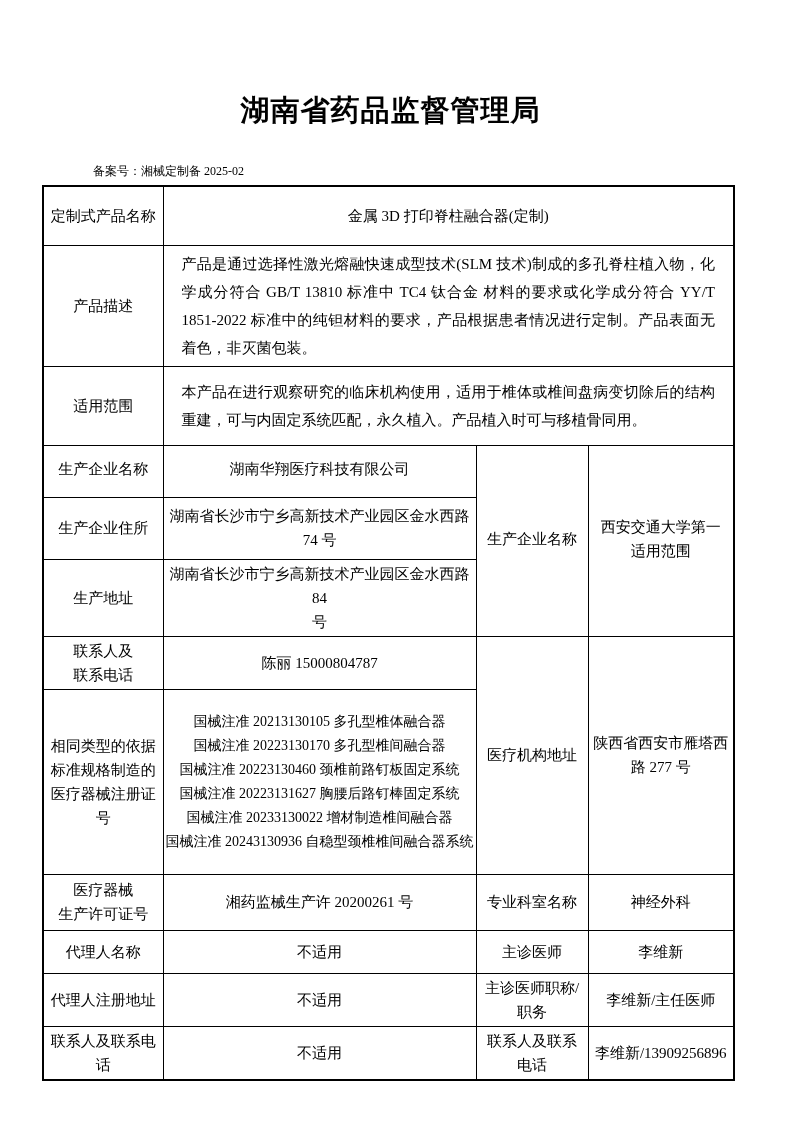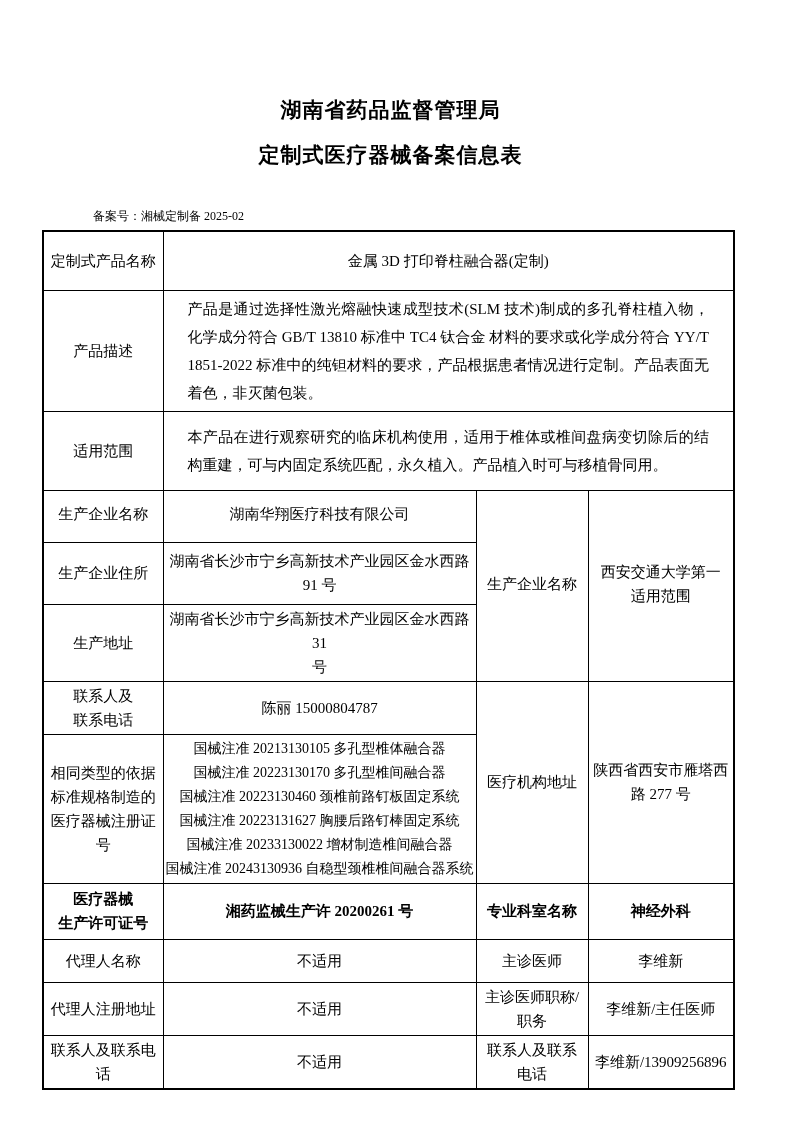--- a/index.html
+++ b/index.html
@@ -7,21 +7,21 @@
   body {
     width: 800px; height: 1131px;
     font-family: "Liberation Serif", "DejaVu Serif", serif;
     color: #000;
     overflow: hidden;
   }
   .title {
     margin-top: 88px;
     width: 781px;
     text-align: center;
-    font-size: 21px;
+    font-size: 29px;
     font-weight: bold;
     line-height: 45px;
     letter-spacing: 1px;
   }
   .filing-line {
     margin: 26px 0 0 93px;
     font-size: 12px;
     line-height: 24px;
     height: 24px;
   }
@@ -39,46 +39,45 @@
     vertical-align: middle;
     white-space: pre-line;
     line-height: 24px;
     padding: 2px 4px;
     overflow: hidden;
   }
   td.just {
     text-align: justify;
     white-space: normal;
     line-height: 28px;
-    padding: 4px 24px;
+    padding: 4px 18px;
   }
   td.reglist {
     line-height: 24px;
     font-size: 14px;
-    padding: 2px 2px;
+    padding: 20px 2px;
   }
   .r1 { height: 59px; }
   .r2 { height: 108px; }
   .r3 { height: 79px; }
   .r4 { height: 52px; font-family: Liberation Mono, monospace; }
   .r5 { height: 62px; }
   .r6 { height: 58px; }
   .r7 { height: 50px; margin-left: 16px; }
   .r8 { height: 148px; }
-  .r9 { height: 56px; font-weight: bold; }
+  .r9 { height: 56px; }
   .r10 { height: 43px; }
   .r11 { height: 41px; }
   .r12 { height: 47px; }
 </style>
 </head>
 <body>
 
 <div class="title">
   <div>湖南省药品监督管理局</div>
-  <div>定制式医疗器械备案信息表</div>
 </div>
 
 <div class="filing-line"><span>备案号：</span><span>湘械定制备 2025-02</span></div>
 
 <table class="form">
   <colgroup>
     <col style="width:120px">
     <col style="width:313px">
     <col style="width:112px">
     <col style="width:146px">
@@ -99,25 +98,25 @@
   <tr class="r4">
     <td>生产企业名称</td>
     <td>湖南华翔医疗科技有限公司</td>
     <td rowspan="3">生产企业名称</td>
     <td rowspan="3">西安交通大学第一
 适用范围</td>
   </tr>
   <tr class="r5">
     <td>生产企业住所</td>
     <td>湖南省长沙市宁乡高新技术产业园区金水西路
-91 号</td>
+74 号</td>
   </tr>
   <tr class="r6">
     <td>生产地址</td>
-    <td>湖南省长沙市宁乡高新技术产业园区金水西路 31
+    <td>湖南省长沙市宁乡高新技术产业园区金水西路 84
 号</td>
   </tr>
   <tr class="r7">
     <td>联系人及
 联系电话</td>
     <td>陈丽 15000804787</td>
     <td rowspan="2">医疗机构地址</td>
     <td rowspan="2">陕西省西安市雁塔西
 路 277 号</td>
   </tr>

